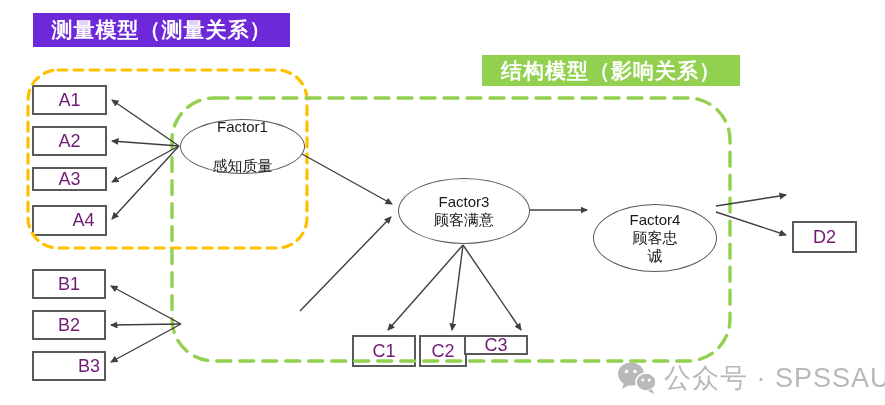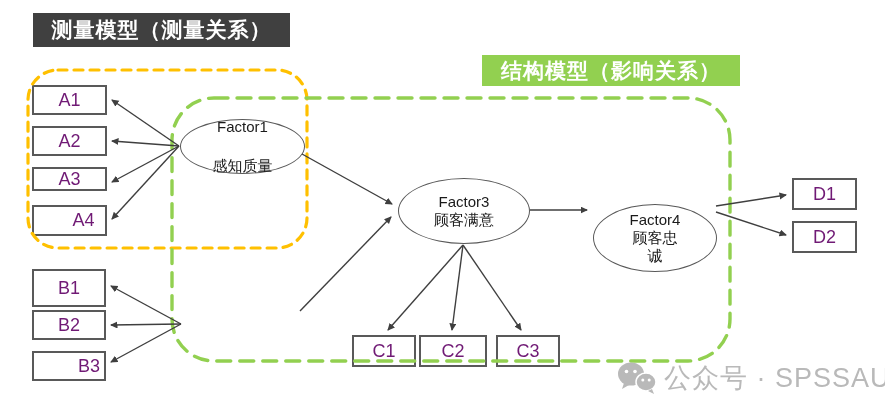--- a/index.html
+++ b/index.html
@@ -9,21 +9,21 @@
     background:#ffffff;
     font-family:"Liberation Sans","DejaVu Sans",sans-serif;
     overflow:hidden;
   }
   .title-badge{
     position:absolute;
     display:flex;align-items:center;justify-content:center;
     color:#ffffff;font-weight:bold;font-size:21px;letter-spacing:1px;
     white-space:nowrap;
   }
-  .badge-measure{left:33px;top:13px;width:257px;height:34px;background:#404040;}
+  .badge-measure{left:33px;top:13px;width:257px;height:34px;background:#6d28d9;}
   .badge-structure{left:482px;top:55px;width:258px;height:31px;background:#92D050;}
   .ind-box{
     position:absolute;
     display:flex;align-items:center;justify-content:center;
     background:#ffffff;border:2px solid #595959;box-sizing:border-box;
     font-size:18px;color:#701a75;
   }
   .ellipse{
     position:absolute;
     display:flex;flex-direction:column;align-items:center;justify-content:center;
@@ -52,43 +52,40 @@
   <div class="ind-box" style="left:32px;top:126px;width:75px;height:30px;">
       <span>A2</span>
     </div>
   <div class="ind-box" style="left:32px;top:167px;width:75px;height:24px;">
       <span>A3</span>
     </div>
   <div class="ind-box" style="left:32px;top:205px;width:75px;height:31px;padding-left:28px;">
       <span>A4</span>
     </div>
 
-  <div class="ind-box" style="left:32px;top:269px;width:74px;height:38px;">
+  <div class="ind-box" style="left:32px;top:269px;width:74px;height:30px;">
       <span>B1</span>
     </div>
   <div class="ind-box" style="left:32px;top:310px;width:74px;height:30px;">
       <span>B2</span>
     </div>
   <div class="ind-box" style="left:32px;top:351px;width:74px;height:30px;padding-left:40px;">
       <span>B3</span>
     </div>
 
   <div class="ind-box" style="left:352px;top:335px;width:64px;height:32px;">
       <span>C1</span>
     </div>
-  <div class="ind-box" style="left:419px;top:335px;width:68px;height:32px;">
+  <div class="ind-box" style="left:419px;top:335px;width:48px;height:32px;">
       <span>C2</span>
     </div>
-  <div class="ind-box" style="left:496px;top:335px;width:64px;height:32px;">
+  <div class="ind-box" style="left:464px;top:335px;width:64px;height:20px;">
       <span>C3</span>
     </div>
 
-  <div class="ind-box" style="left:792px;top:178px;width:65px;height:32px;">
-      <span>D1</span>
-    </div>
   <div class="ind-box" style="left:792px;top:221px;width:65px;height:32px;">
       <span>D2</span>
     </div>
 
   <div class="ellipse" style="left:180px;top:119px;width:125px;height:55px;gap:20px;">
     <span class="f-name">Factor1</span>
     <span class="f-label">感知质量</span>
   </div>
   <div class="ellipse" style="left:398px;top:178px;width:132px;height:66px;">
     <span class="f-name">Factor3</span>

